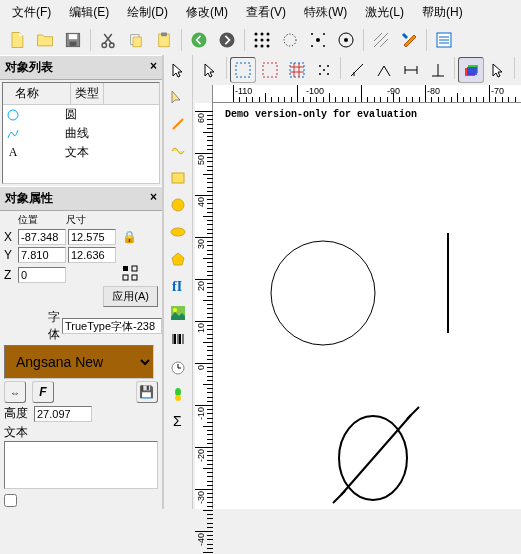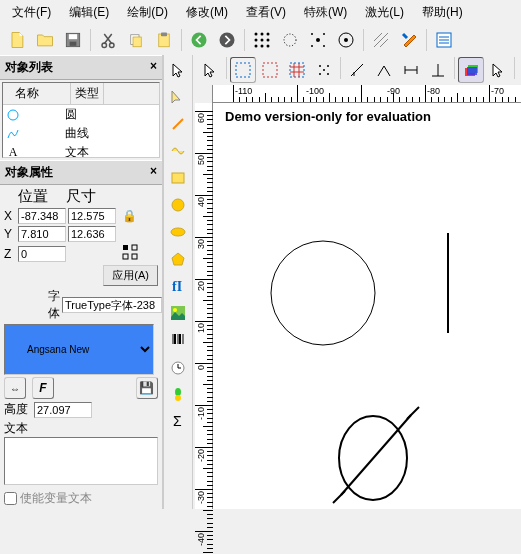--- a/index.html
+++ b/index.html
@@ -18,21 +18,21 @@
 .obj-list-head span { padding: 2px 4px; border-right: 1px solid #ccc; }
 .obj-list-head span:first-child { width: 60px; margin-left: 8px; }
 .obj-row { display: flex; align-items: center; padding: 1px 2px; }
 .obj-row .ic { width: 16px; height: 14px; margin-right: 4px; display:flex; align-items:center; justify-content:center;}
 .obj-row .name { width: 40px; }
 .prop-panel { padding: 2px 4px; font-size: 12px; }
 .prop-row { display: flex; align-items: center; margin: 2px 0; gap: 2px; }
 .prop-row .lbl { width: 12px; }
 .prop-row input { width: 48px; font-size: 11px; padding: 1px 2px; border: 1px inset #ccc; background: #fff; }
 .prop-row input.wide { width: 100px; }
-.prop-head { display: flex; font-size: 15px; }
+.prop-head { display: flex; font-size: 10px; }
 .prop-head span:first-child { width: 48px; margin-left: 14px;}
 .apply-btn { font-size: 11px; padding: 2px 8px; margin-left: auto; border: 1px outset #ccc; background: #e8e8e8; }
 .textarea-box { width: 100%; height: 48px; border: 1px inset #ccc; background: #fff; font-size: 11px; padding: 2px; resize:none; }
 .tool-column { width: 30px; background: #f0f0f0; display: flex; flex-direction: column; gap: 1px; padding: 2px 1px; border-right:1px solid #ccc;}
 .tool-column .tbtn { width: 26px; height: 26px; }
 .canvas-wrap { flex: 1; display: flex; flex-direction: column; background: #808080;}
 .snap-toolbar { display:flex; background:#f0f0f0; padding:2px; gap:1px;}
 .ruler-h { height: 18px; background: #fff; border-bottom: 1px solid #888; position: relative; font-size: 9px; display:flex;}
 .ruler-corner { width:18px; height:18px; background:#f0f0f0; border-right:1px solid #888;}
 .ruler-v { width: 18px; background: #fff; border-right: 1px solid #888; position: relative; font-size: 9px; }
@@ -41,21 +41,21 @@
 .ruler-h-ticks { flex:1; position:relative; overflow:hidden;}
 .tick { position:absolute; border-left:1px solid #000; height:18px; top:0;}
 .tick.minor { height:6px; top:12px;}
 .tick.med { height:10px; top:8px;}
 .tick-lbl { position:absolute; top:1px; font-size:9px;}
 .tickv { position:absolute; border-top:1px solid #000; width:18px; left:0;}
 .tickv.minor { width:6px; left:12px;}
 .tickv.med { width:10px; left:8px;}
 .checkbox-row { display:flex; align-items:center; gap:3px; margin-top:2px; color:#888;}
 .checkbox-row input { width:auto;}
-select, .combo { font-size:10px; border:1px inset #ccc; background:#3b82f6; padding:18px;}
+select, .combo { font-size:14px; border:1px inset #ccc; background:#a16207; padding:7px;}
 .combo { width:150px;}
 </style>
 </head>
 <body>
 
 <div class="menubar">
   <span>文件(F)</span>
   <span>编辑(E)</span>
   <span>绘制(D)</span>
   <span>修改(M)</span>
@@ -258,21 +258,20 @@
         <span class="tbtn" style="width:22px;height:22px;border:1px outset #ccc;">💾</span>
       </div>
       <div class="prop-row">
         <span style="width:28px;">高度</span>
         <input style="width: 58px;" value="27.097">
       </div>
       <div>文本</div>
       <textarea class="textarea-box" style=""></textarea>
       <div class="checkbox-row">
         <input type="checkbox" style="">
-        <span>使能变量文本</span>
       </div>
     </div>
   </div>
 
   <div class="tool-column">
     <div class="tbtn">
         <svg width="16" height="16">
           <path d="M3 2l0 12 3-3 2 4 2-1-2-4 4 0z" fill="#fff" stroke="#000"></path>
         </svg>
       </div>
@@ -605,21 +604,21 @@
           <div class="tickv minor" style="top: 423.8px;"></div>
           <div class="tickv" style="top: 428px;"></div>
           <div style="position: absolute; left: 1px; font-size: 9px; writing-mode: vertical-rl; transform: rotate(180deg); top: 430px;">-40</div>
           <div class="tickv minor" style="top: 432.2px;"></div>
           <div class="tickv minor" style="top: 436.4px;"></div>
           <div class="tickv minor" style="top: 440.6px;"></div>
           <div class="tickv minor" style="top: 444.8px;"></div>
           <div class="tickv med" style="top: 449px;"></div>
         </div>
       <div class="canvas">
-        <div style="position:absolute; top:6px; left:12px; font-weight:bold; font-size:13px; font-family:Liberation Sans, sans-serif;">Demo version-only for evaluation</div>
+        <div style="position:absolute; top:6px; left:12px; font-weight:bold; font-size:10px; font-family:Liberation Mono, monospace;">Demo version-only for evaluation</div>
         <svg width="100%" height="100%" style="position:absolute;top:0;left:0;">
           <circle cx="110" cy="190" r="52" fill="none" stroke="#000"></circle>
           <line x1="235" y1="130" x2="235" y2="230" stroke="#000" stroke-width="2"></line>
           <g>
             <ellipse cx="160" cy="355" rx="34" ry="42" fill="none" stroke="#000" stroke-width="2"></ellipse>
             <line x1="128" y1="392" x2="198" y2="312" stroke="#000" stroke-width="2"></line>
             <line x1="120" y1="400" x2="132" y2="388" stroke="#000" stroke-width="2"></line>
             <line x1="194" y1="316" x2="206" y2="304" stroke="#000" stroke-width="2"></line>
           </g>
         </svg>

